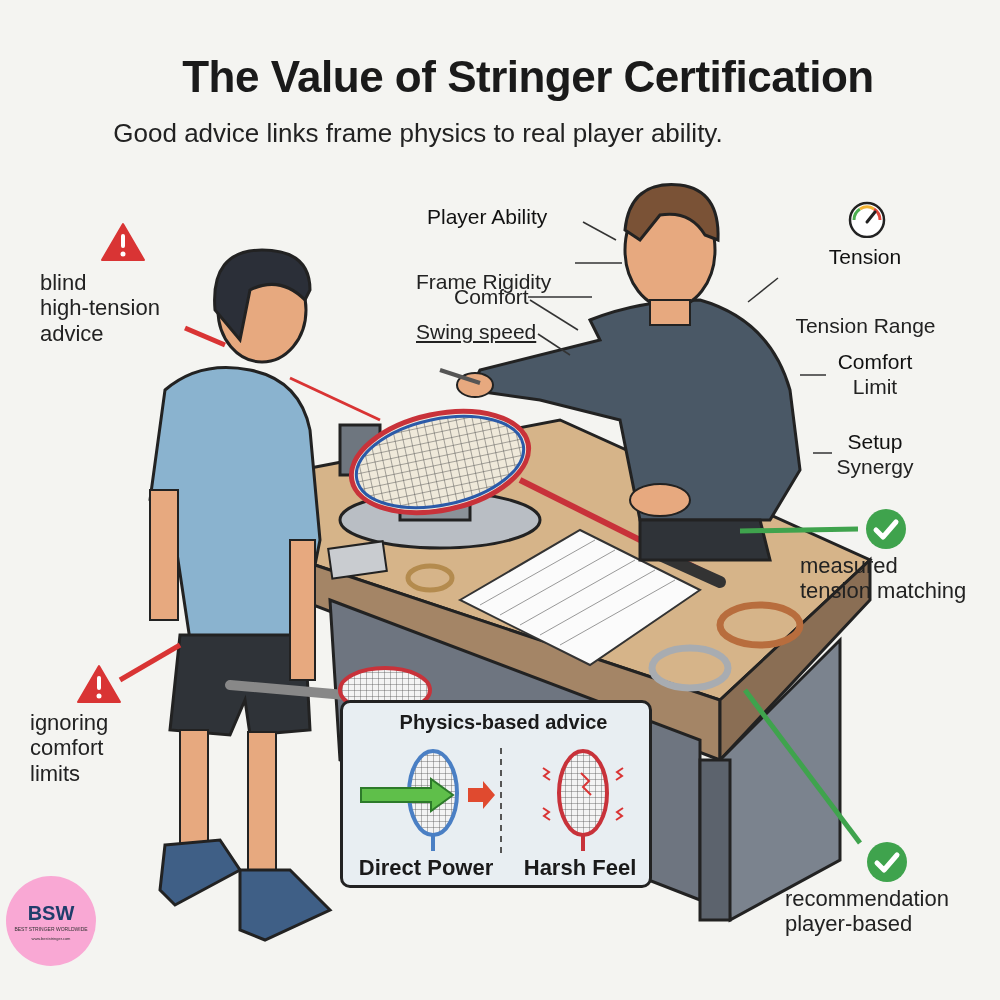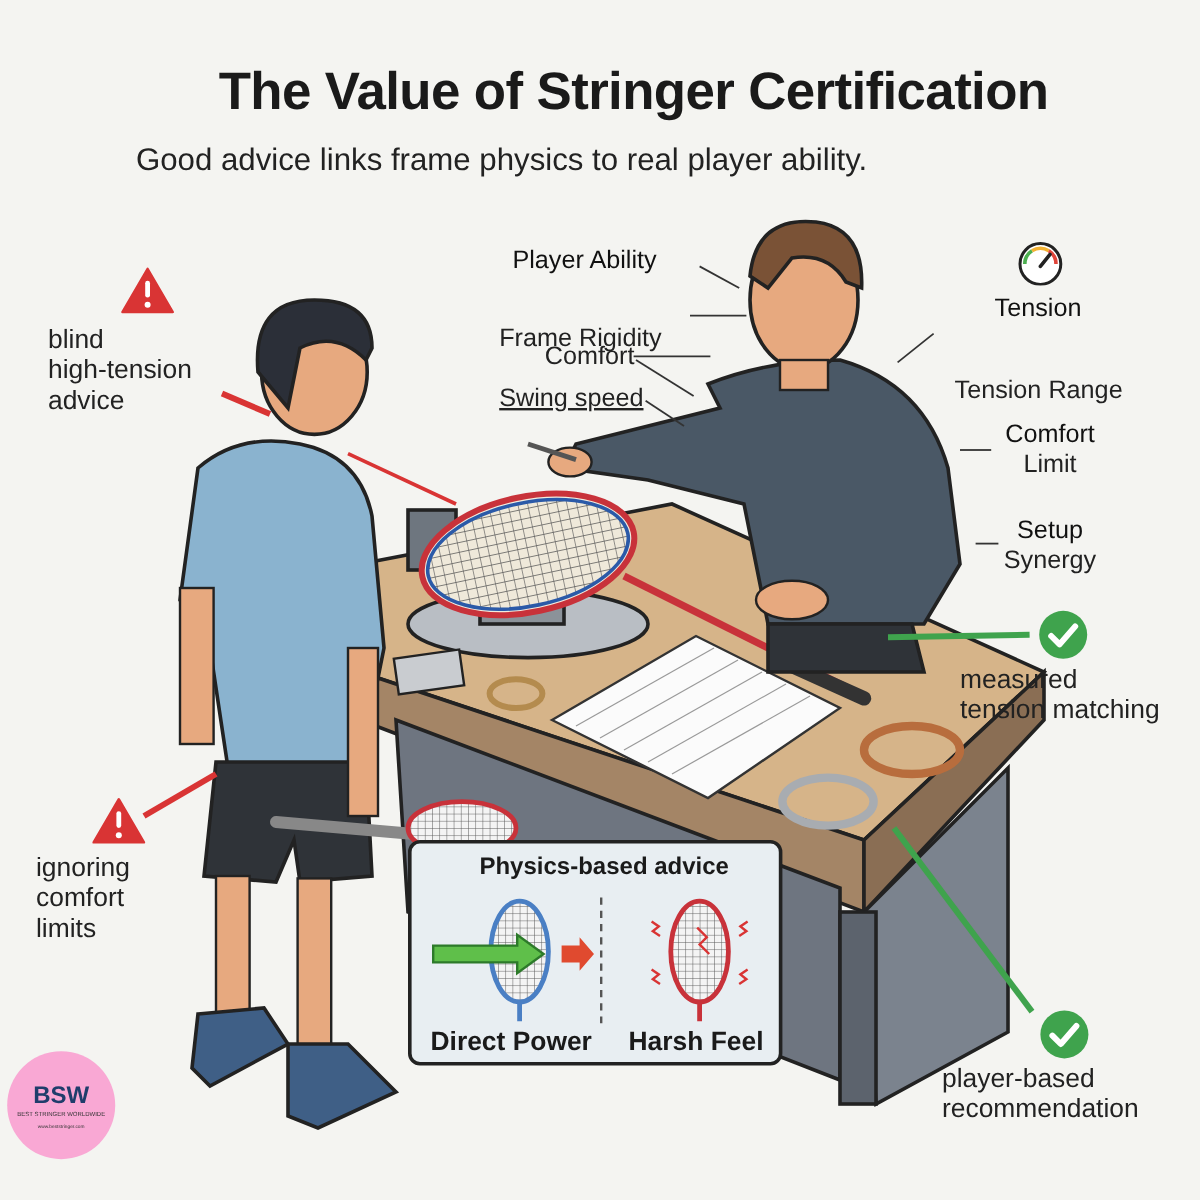--- a/index.html
+++ b/index.html
@@ -169,22 +169,22 @@
 <div class="abs ok-text" style="left:800px;top:553px;width:195px;">
   <div>measured</div>
   <div>tension matching</div>
 </div>
 
 <svg class="abs" style="left:866px;top:841px;" width="42" height="42" viewBox="0 0 42 42">
   <circle cx="21" cy="21" r="20" fill="#3fa34d"></circle>
   <path d="M11 22 L18 29 L31 14" fill="none" stroke="#fff" stroke-width="5" stroke-linecap="round" stroke-linejoin="round"></path>
 </svg>
 <div class="abs ok-text" style="left:785px;top:886px;width:190px;">
+  <div>recommendation</div>
   <div>player-based</div>
-  <div>recommendation</div>
 </div>
 
 <div class="abs physics-box">
   <div class="abs physics-title">Physics-based advice</div>
   <svg class="abs" style="left:0;top:40px;" width="306" height="110" viewBox="0 0 306 110">
 
     <g>
       <ellipse cx="90" cy="50" rx="24" ry="42" fill="url(#grid2)" stroke="#4a7fc4" stroke-width="4"></ellipse>
       <line x1="90" y1="92" x2="90" y2="108" stroke="#4a7fc4" stroke-width="4"></line>
       <polygon points="18,45 88,45 88,36 110,52 88,68 88,59 18,59" fill="#5fbf4a" stroke="#2d7a2a" stroke-width="2"></polygon>

